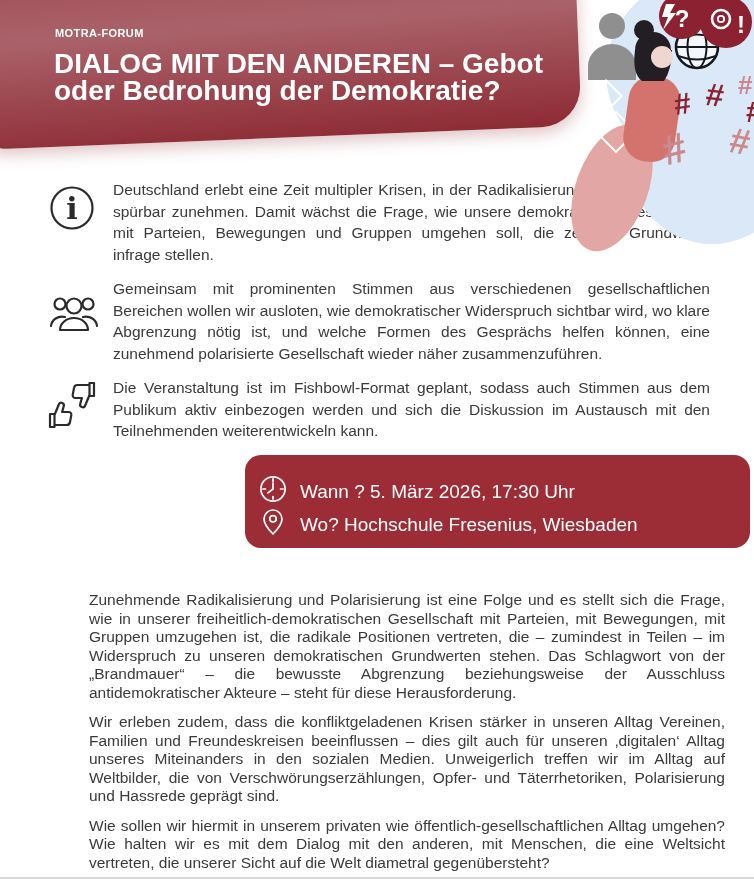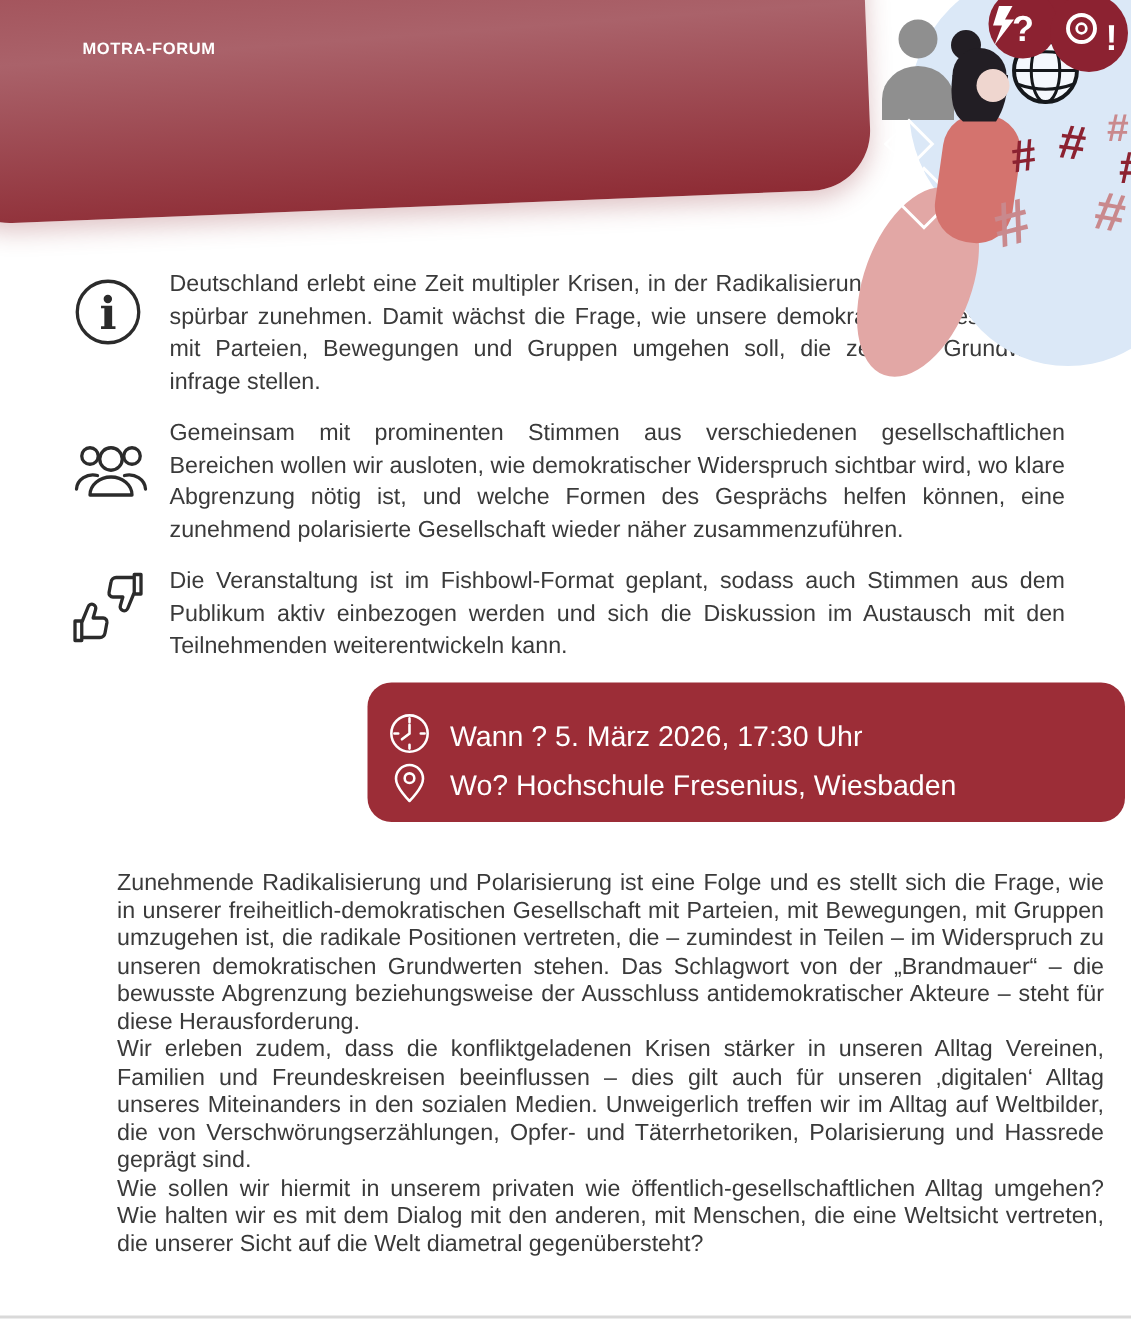--- a/index.html
+++ b/index.html
@@ -30,35 +30,36 @@
   .event-box{position:absolute;left:245px;top:455px;right:4px;height:93px;
         background:#9c2d37;border-radius:16px;color:#ffffff;z-index:1;}
   .event-row{position:absolute;left:13px;display:flex;align-items:center;gap:12px;
         font-size:19px;white-space:nowrap;}
   .event-row.when{top:19px;}
   .event-row.where{top:52px;}
 
   
   .body-text{position:absolute;left:78px;top:580px;width:658px;text-align:justify;
         font-size:15.5px;line-height:18.5px;color:#3a3a3a;}
-  .body-text p{margin:0;}
+  .body-text p{margin:11px;}
 
   
   .footer-line{position:absolute;left:0;right:0;top:877px;height:2px;background:#d9d9d9;}
 
   .ill-hash{font-weight:700;font-family:"Liberation Sans",sans-serif;}
   .line-icon{stroke:#2b2b2b;stroke-width:2.2;fill:none;stroke-linecap:round;stroke-linejoin:round;}
 </style>
 </head>
 <body>
 
 <div class="page">
 
   <div class="header-band"></div>
   <div class="kicker">MOTRA-FORUM</div>
+  <div class="title">DIALOG MIT DEN ANDEREN – Gebot oder Bedrohung der Demokratie?</div>
 
   <div class="illustration">
     <svg width="200" height="252" viewBox="0 0 200 252">
       <g>
         <circle cx="146" cy="72" r="94" fill="#dbe8f7"></circle>
         <circle cx="158" cy="162" r="82" fill="#dbe8f7"></circle>
       </g>
       <ellipse cx="58" cy="188" rx="36" ry="66" fill="#e2a7a5" transform="rotate(20 58 188)"></ellipse>
       <g fill="#8f8f8f">
         <circle cx="58" cy="26" r="13"></circle>

